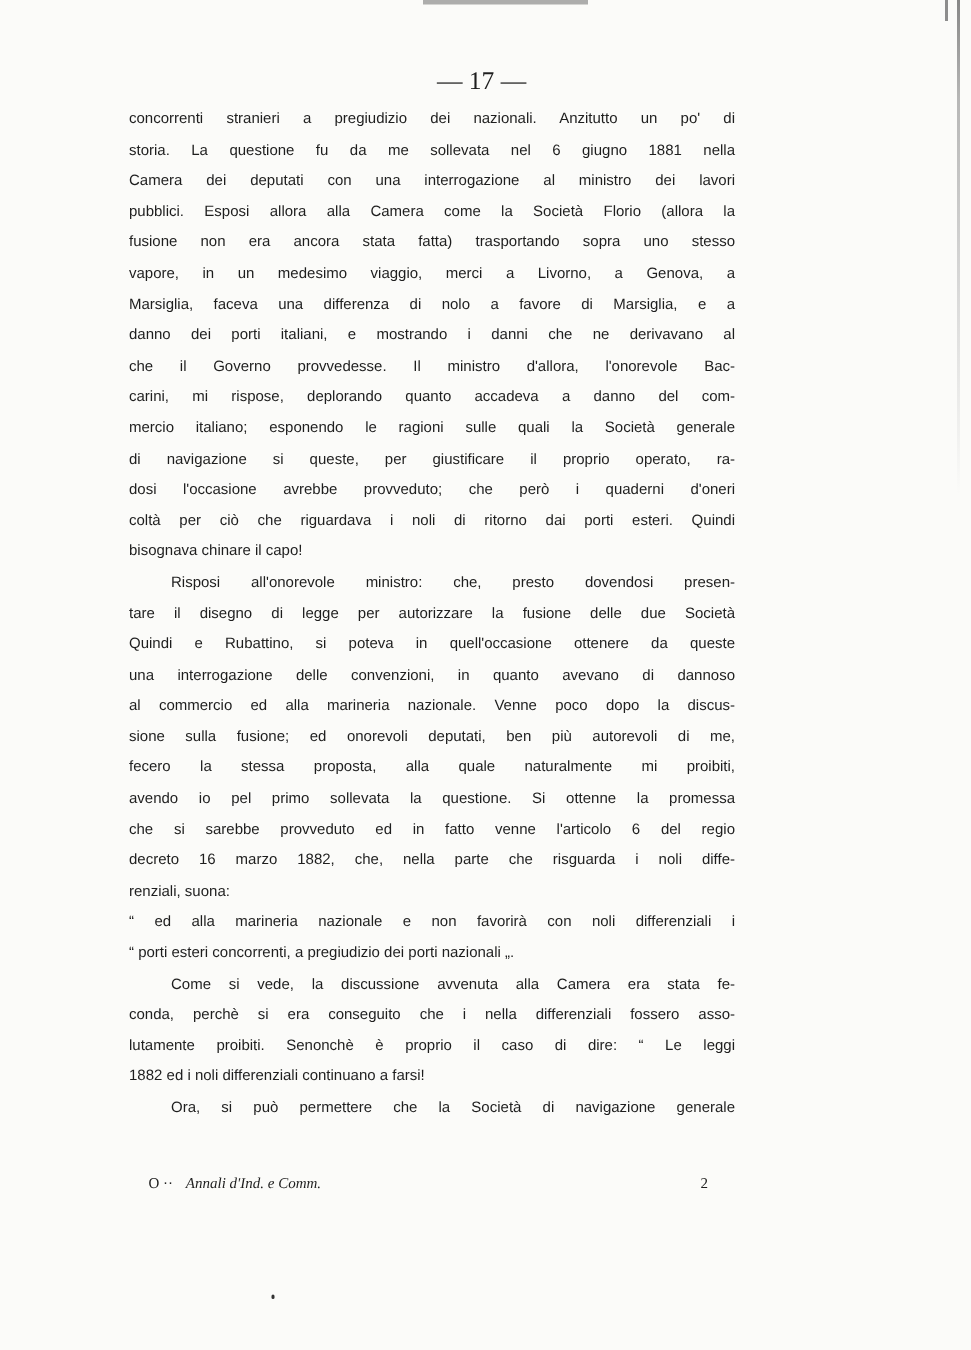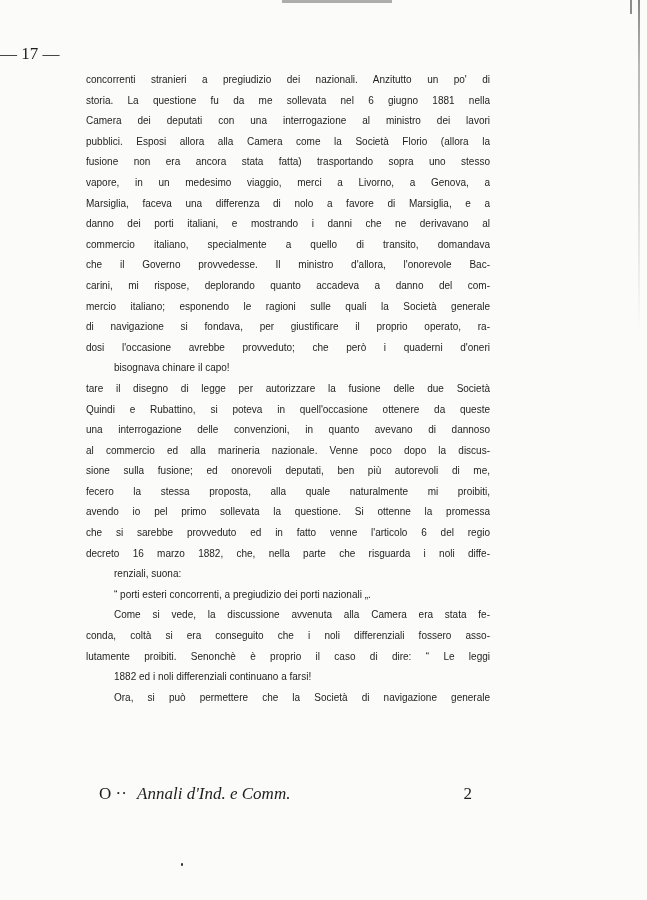--- a/index.html
+++ b/index.html
@@ -40,21 +40,21 @@
     width: 2px;
     height: 14px;
     background: #444;
     opacity: 0.6;
   }
   .page-number {
     position: absolute;
     top: 44px;
     left: 0;
     width: 642px;
-    text-align: left;
+    text-align: center;
     font-family: "Liberation Serif", serif;
     font-size: 17px;
     color: #1e1e1e;
   }
   .text-block {
     position: absolute;
     left: 86px;
     top: 70px;
     width: 404px;
     font-family: Liberation Sans, sans-serif;
@@ -64,35 +64,34 @@
   }
   .line {
     display: block;
     white-space: nowrap;
     text-align: justify;
     text-align-last: justify;
     height: 20.6px;
   }
   .line.last {
     text-align-last: left;
-    margin-left: 28px;
   }
   .line.indent {
     padding-left: 28px;
   }
   .line.quote-indent {
     padding-left: 28px;
   }
   .footer {
     position: absolute;
     left: 99px;
     top: 784px;
     width: 373px;
     font-family: "Liberation Serif", serif;
-    font-size: 17px;
+    font-size: 10px;
     color: #1e1e1e;
   }
   .footer-sig {
     display: inline-block;
   }
   .footer-title {
     font-style: italic;
     margin-left: 6px;
   }
   .footer-sheet {
@@ -121,49 +120,51 @@
 
   <div>
     <span class="line">concorrenti stranieri a pregiudizio dei nazionali. Anzitutto un po' di</span>
     <span class="line">storia. La questione fu da me sollevata nel 6 giugno 1881 nella</span>
     <span class="line">Camera dei deputati con una interrogazione al ministro dei lavori</span>
     <span class="line">pubblici. Esposi allora alla Camera come la Società Florio (allora la</span>
     <span class="line">fusione non era ancora stata fatta) trasportando sopra uno stesso</span>
     <span class="line">vapore, in un medesimo viaggio, merci a Livorno, a Genova, a</span>
     <span class="line">Marsiglia, faceva una differenza di nolo a favore di Marsiglia, e a</span>
     <span class="line">danno dei porti italiani, e mostrando i danni che ne derivavano al</span>
-    <span class="line">commercio italiano, specialmente a quello di transito, domandava</span>
     <span class="line">che il Governo provvedesse. Il ministro d'allora, l'onorevole Bac-</span>
     <span class="line">carini, mi rispose, deplorando quanto accadeva a danno del com-</span>
     <span class="line">mercio italiano; esponendo le ragioni sulle quali la Società generale</span>
-    <span class="line">di navigazione si fondava, per giustificare il proprio operato, ra-</span>
+    <span class="line">di navigazione si queste, per giustificare il proprio operato, ra-</span>
     <span class="line">dosi l'occasione avrebbe provveduto; che però i quaderni d'oneri</span>
+    <span class="line">coltà per ciò che riguardava i noli di ritorno dai porti esteri. Quindi</span>
     <span class="line last">bisognava chinare il capo!</span>
   </div>
 
   <div>
+    <span class="line indent">Risposi all'onorevole ministro: che, presto dovendosi presen-</span>
     <span class="line">tare il disegno di legge per autorizzare la fusione delle due Società</span>
     <span class="line">Quindi e Rubattino, si poteva in quell'occasione ottenere da queste</span>
     <span class="line">una interrogazione delle convenzioni, in quanto avevano di dannoso</span>
     <span class="line">al commercio ed alla marineria nazionale. Venne poco dopo la discus-</span>
     <span class="line">sione sulla fusione; ed onorevoli deputati, ben più autorevoli di me,</span>
     <span class="line">fecero la stessa proposta, alla quale naturalmente mi proibiti,</span>
     <span class="line">avendo io pel primo sollevata la questione. Si ottenne la promessa</span>
     <span class="line">che si sarebbe provveduto ed in fatto venne l'articolo 6 del regio</span>
     <span class="line">decreto 16 marzo 1882, che, nella parte che risguarda i noli diffe-</span>
     <span class="line last">renziali, suona:</span>
   </div>
 
   <div>
+    <span class="line">“ ed alla marineria nazionale e non favorirà con noli differenziali i</span>
     <span class="line last">“ porti esteri concorrenti, a pregiudizio dei porti nazionali „.</span>
   </div>
 
   <div>
     <span class="line indent">Come si vede, la discussione avvenuta alla Camera era stata fe-</span>
-    <span class="line">conda, coltà si era conseguito che i noli differenziali fossero asso-</span>
+    <span class="line">conda, perchè si era conseguito che i nella differenziali fossero asso-</span>
     <span class="line">lutamente proibiti. Senonchè è proprio il caso di dire: “ Le leggi</span>
     <span class="line last">1882 ed i noli differenziali continuano a farsi!</span>
   </div>
 
   <div>
     <span class="line indent">Ora, si può permettere che la Società di navigazione generale</span>
   </div>
 </div>
 
 <div class="footer">

